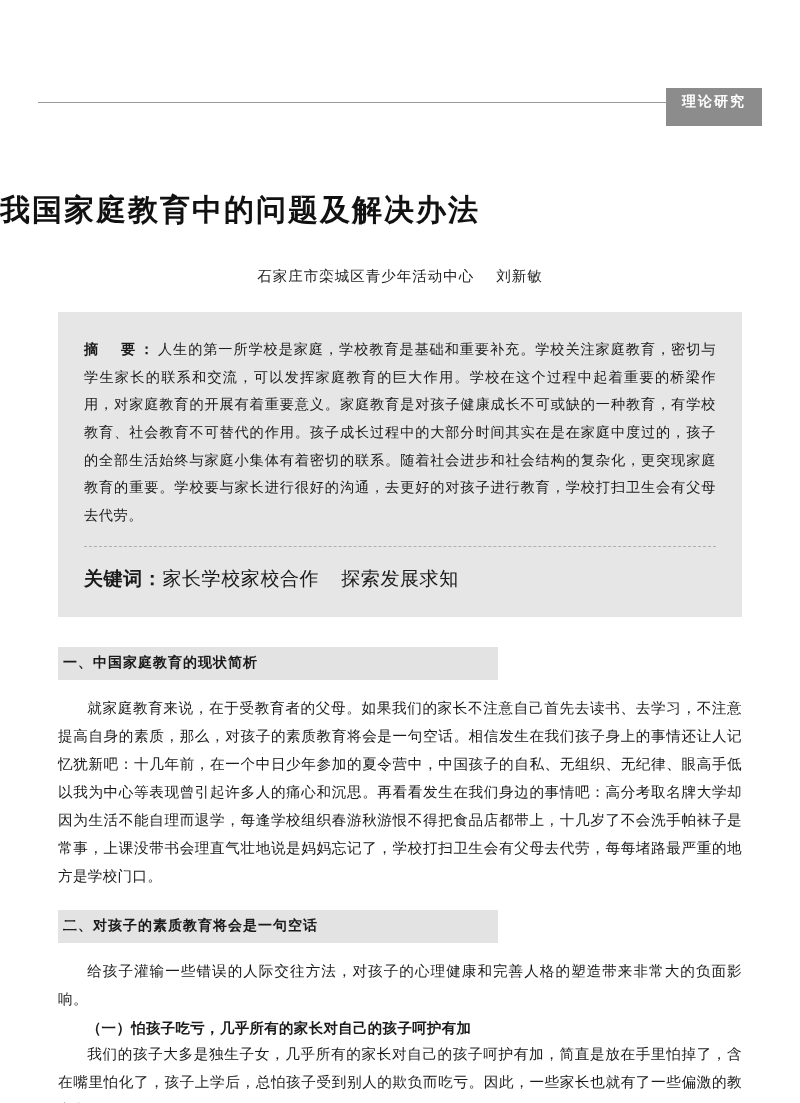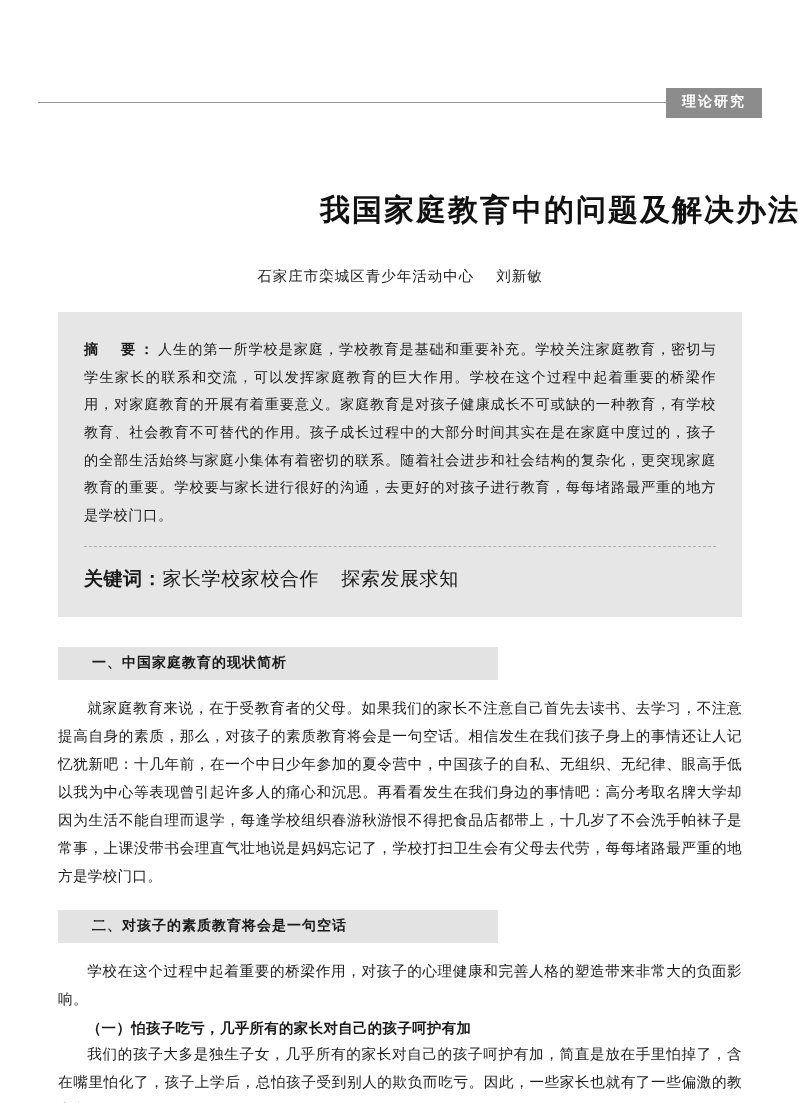--- a/index.html
+++ b/index.html
@@ -39,27 +39,27 @@
   .header-tag {
     position: absolute;
     right: 0;
     top: 0;
     background: #8c8c8c;
     color: #ffffff;
     font-family: "DejaVu Sans", "Liberation Sans", sans-serif;
     font-size: 14px;
     font-weight: bold;
     letter-spacing: 2px;
-    padding: 6px 16px 10px 16px;
+    padding: 6px 16px 18px 16px;
     line-height: 1;
   }
   
   .title {
     margin-top: 72px;
-    text-align: right;
+    text-align: left;
     font-family: "DejaVu Sans", "Liberation Sans", sans-serif;
     font-weight: bold;
     font-size: 30px;
     letter-spacing: 2px;
     color: #111111;
   }
   .byline {
     margin-top: 36px;
     text-align: center;
     font-size: 14.5px;
@@ -109,21 +109,21 @@
   
   .body-col {
     margin: 30px 58px 0 58px;
   }
   .section-head {
     background: #e3e3e3;
     font-family: "DejaVu Sans", "Liberation Sans", sans-serif;
     font-weight: bold;
     font-size: 14px;
     letter-spacing: 1px;
-    padding: 7px 0 8px 34px;
+    padding: 7px 0 8px 5px;
     margin: 20px 0 14px 0;
     width: 440px;
     box-sizing: border-box;
   }
   .section-head:first-child {
     margin-top: 0;
   }
   p.para {
     margin: 0 0 2px 0;
     font-size: 14.6px;
@@ -151,32 +151,32 @@
     <div class="header-tag">理论研究</div>
   </div>
 
   <h1 class="title">我国家庭教育中的问题及解决办法</h1>
 
   <div class="byline">
     <span>石家庄市栾城区青少年活动中心</span><span class="author">刘新敏</span>
   </div>
 
   <div class="abstract">
-    <p><span class="lead">摘　要：</span><span>人生的第一所学校是家庭，学校教育是基础和重要补充。学校关注家庭教育，密切与学生家长的联系和交流，可以发挥家庭教育的巨大作用。学校在这个过程中起着重要的桥梁作用，对家庭教育的开展有着重要意义。家庭教育是对孩子健康成长不可或缺的一种教育，有学校教育、社会教育不可替代的作用。孩子成长过程中的大部分时间其实在是在家庭中度过的，孩子的全部生活始终与家庭小集体有着密切的联系。随着社会进步和社会结构的复杂化，更突现家庭教育的重要。学校要与家长进行很好的沟通，去更好的对孩子进行教育，每每堵路最严重的地方是学校门口。</span></p>
+    <p><span class="lead">摘　要：</span><span>人生的第一所学校是家庭，学校教育是基础和重要补充。学校关注家庭教育，密切与学生家长的联系和交流，可以发挥家庭教育的巨大作用。学校在这个过程中起着重要的桥梁作用，对家庭教育的开展有着重要意义。家庭教育是对孩子健康成长不可或缺的一种教育，有学校教育、社会教育不可替代的作用。孩子成长过程中的大部分时间其实在是在家庭中度过的，孩子的全部生活始终与家庭小集体有着密切的联系。随着社会进步和社会结构的复杂化，更突现家庭教育的重要。学校要与家长进行很好的沟通，去更好的对孩子进行教育，学校打扫卫生会有父母去代劳。</span></p>
     <hr class="divider">
     <div class="keywords">
       <span class="kw-label">关键词：</span><span>家长学校家校合作</span><span class="kw-gap"></span><span>探索发展求知</span>
     </div>
   </div>
 
   <div class="body-col">
 
     <div class="section-head">一、中国家庭教育的现状简析</div>
     <p class="para">就家庭教育来说，在于受教育者的父母。如果我们的家长不注意自己首先去读书、去学习，不注意提高自身的素质，那么，对孩子的素质教育将会是一句空话。相信发生在我们孩子身上的事情还让人记忆犹新吧：十几年前，在一个中日少年参加的夏令营中，中国孩子的自私、无组织、无纪律、眼高手低以我为中心等表现曾引起许多人的痛心和沉思。再看看发生在我们身边的事情吧：高分考取名牌大学却因为生活不能自理而退学，每逢学校组织春游秋游恨不得把食品店都带上，十几岁了不会洗手帕袜子是常事，上课没带书会理直气壮地说是妈妈忘记了，学校打扫卫生会有父母去代劳，每每堵路最严重的地方是学校门口。</p>
 
     <div class="section-head">二、对孩子的素质教育将会是一句空话</div>
-    <p class="para">学校在这个过程中起着重要的桥梁作用，对孩子的心理健康和完善人格的塑造带来非常大的负面影响。</p>
+    <p class="para">给孩子灌输一些错误的人际交往方法，对孩子的心理健康和完善人格的塑造带来非常大的负面影响。</p>
     <p class="subhead">（一）怕孩子吃亏，几乎所有的家长对自己的孩子呵护有加</p>
     <p class="para">我们的孩子大多是独生子女，几乎所有的家长对自己的孩子呵护有加，简直是放在手里怕掉了，含在嘴里怕化了，孩子上学后，总怕孩子受到别人的欺负而吃亏。因此，一些家长也就有了一些偏激的教育方式。</p>
 
   </div>
 
 </div>
 
 </body></html>

